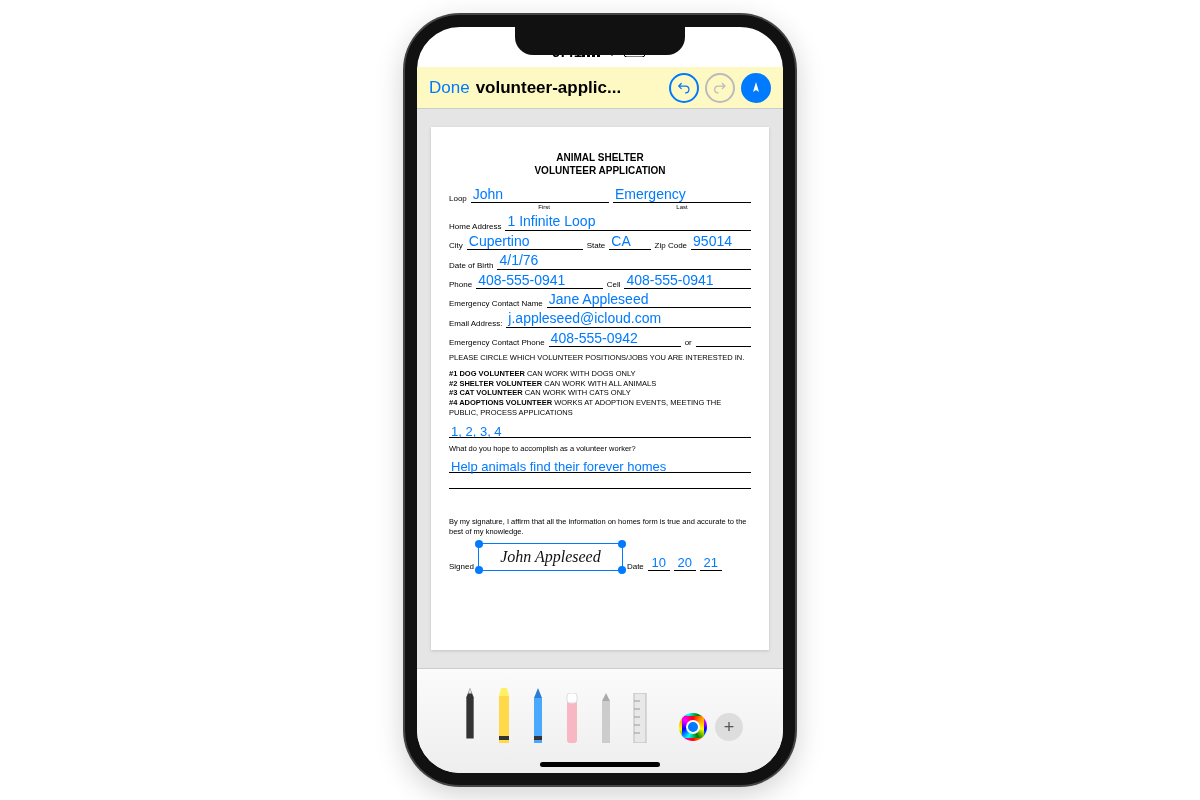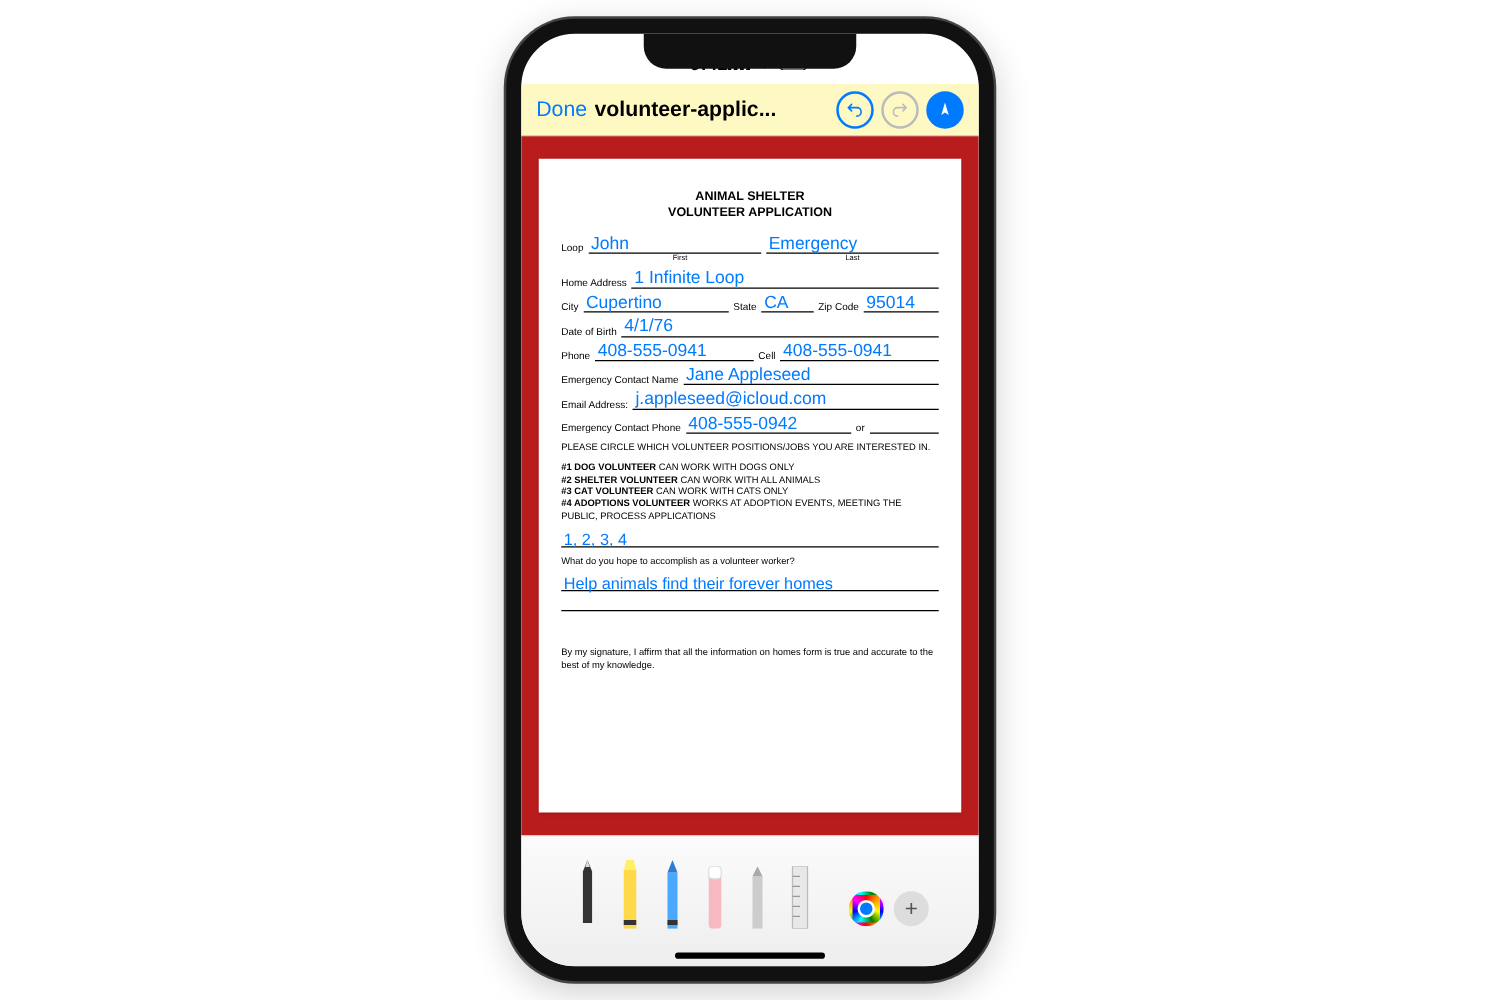--- a/index.html
+++ b/index.html
@@ -51,21 +51,21 @@
   }
   .done-btn { color:#007aff; font-size:17px; font-weight:400; }
   .file-title { font-size:17px; font-weight:600; color:#000; flex:0 1 auto; white-space:nowrap; overflow:hidden; text-overflow:ellipsis; max-width:150px;}
   .nav-spacer { flex:1; }
   .nav-icon-btn { width:30px; height:30px; border-radius:15px; display:flex; align-items:center; justify-content:center; }
   .nav-icon-btn.active { border:2px solid #007aff; color:#007aff; }
   .nav-icon-btn.disabled { border:2px solid #bbb; color:#bbb; }
   .nav-icon-btn.solid { background:#007aff; color:#fff; }
   .document-area {
     position:absolute; top:82px; left:0; right:0; bottom:105px;
-    background:#b91c1c;
+    background:#e5e5e5;
     padding: 18px 14px;
     overflow:hidden;
   }
   .doc-page {
     background:#fff;
     width:100%; height:100%;
     padding: 24px 18px;
     font-size: 9px;
     color:#000;
     box-shadow: 0 1px 3px rgba(0,0,0,0.15);
@@ -224,20 +224,34 @@
         <b>#4 ADOPTIONS VOLUNTEER</b><span> WORKS AT ADOPTION EVENTS, MEETING THE PUBLIC, PROCESS APPLICATIONS</span>
       </div>
       <div class="long-line">1, 2, 3, 4</div>
 
       <div class="section-text">What do you hope to accomplish as a volunteer worker?</div>
       <div class="long-line">Help animals find their forever homes</div>
       <div class="long-line"></div>
 
       <div class="affirm">By my signature, I affirm that all the information on homes form is true and accurate to the best of my knowledge.</div>
 
+      <div class="sig-row">
+        <span class="form-label">Signed</span>
+        <div class="sig-box">
+          <span class="sig-handle sh-tl"></span>
+          <span class="sig-handle sh-tr"></span>
+          <span class="sig-handle sh-bl"></span>
+          <span class="sig-handle sh-br"></span>
+          <span class="sig-script">John Appleseed</span>
+        </div>
+        <span class="form-label">Date</span>
+        <span class="date-field">10</span>
+        <span class="date-field">20</span>
+        <span class="date-field">21</span>
+      </div>
     </div>
   </div>
 
   <div class="toolbar">
     <div class="tool">
       <svg width="24" height="60" viewBox="0 0 24 60">
           <polygon points="12,0 16,10 16,55 8,55 8,10" fill="#333"></polygon>
           <polygon points="12,0 14,6 10,6" fill="#ddd"></polygon>
         </svg>
     </div>

